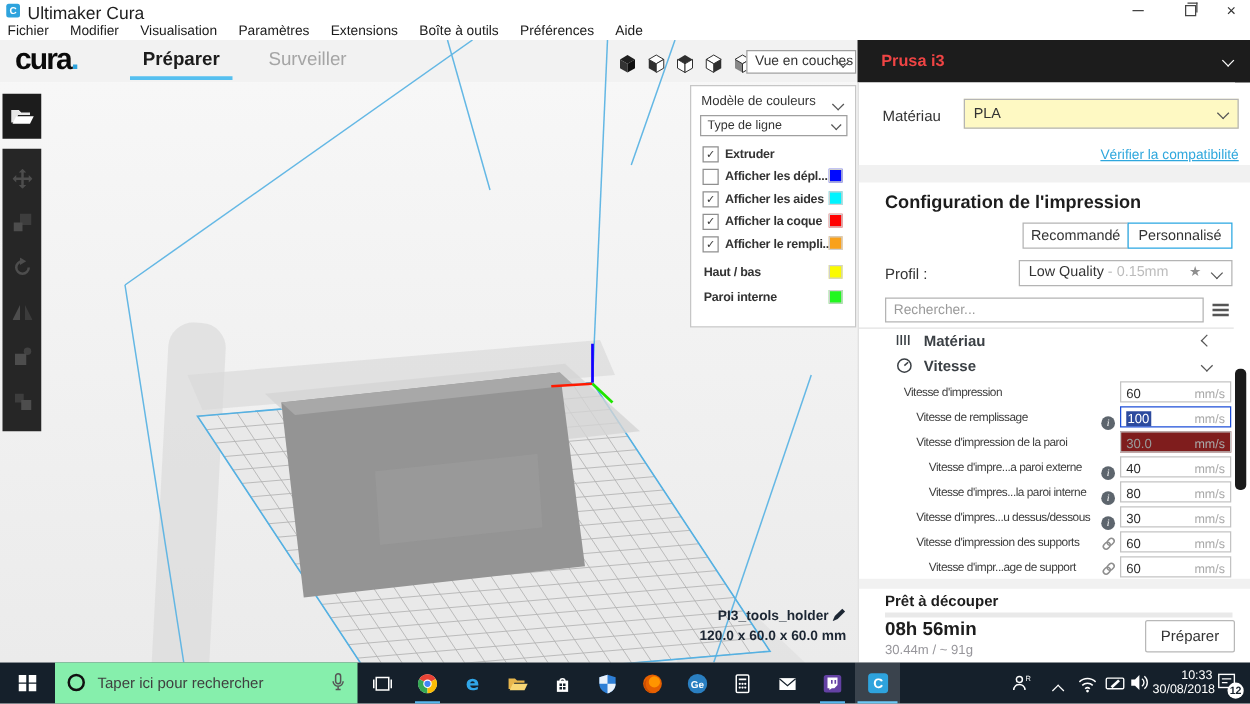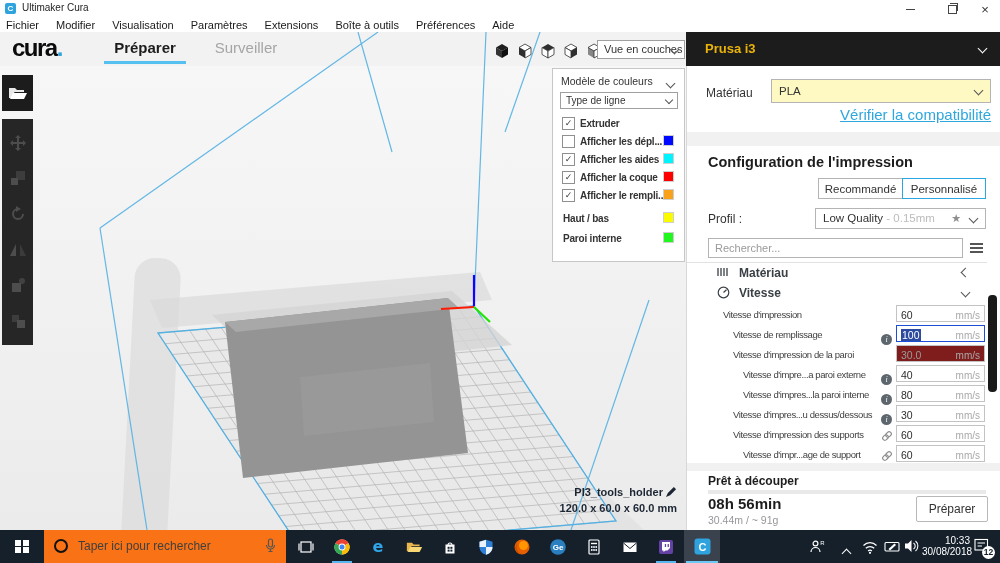--- a/index.html
+++ b/index.html
@@ -3,21 +3,21 @@
 <meta charset="utf-8">
 <style>
   html,body{margin:0;padding:0;background:#888;}
   .app{position:relative;width:1000px;height:563px;background:#fff;overflow:hidden;
        font-family:"Liberation Sans",sans-serif;-webkit-font-smoothing:antialiased;}
 
   
   .titlebar{position:absolute;left:0;top:0;width:1000px;height:17px;background:#fff;}
   .app-icon{position:absolute;left:5px;top:3px;width:11px;height:11px;background:#2ea3dd;border-radius:2px;
             color:#fff;font-size:8px;font-weight:bold;text-align:center;line-height:11px;}
-  .title-text{position:absolute;left:22px;top:2px;font-size:10px;color:#1d1d1d;}
+  .title-text{position:absolute;left:22px;top:2px;font-size:14px;color:#1d1d1d;}
   .win-btn{position:absolute;top:0;width:34px;height:17px;text-align:center;line-height:17px;color:#333;}
   .min-glyph{display:inline-block;width:9px;border-top:1.2px solid #444;vertical-align:middle;}
   .rest-glyph{position:relative;display:inline-block;width:7px;height:7px;border:1px solid #444;background:#fff;margin-top:4px;}
   .rest-glyph::before{content:"";position:absolute;left:1px;top:-3px;width:7px;height:7px;border:1px solid #444;border-left:none;border-bottom:none;}
   .close-glyph{font-size:13px;color:#333;}
 
   
   .menubar{position:absolute;left:0;top:17px;width:1000px;height:15px;background:#fff;display:flex;align-items:center;
            padding-left:6px;gap:17px;font-size:11px;color:#1a1a1a;}
   .menubar span{cursor:default;}
@@ -33,21 +33,21 @@
   .tab.active{font-weight:bold;color:#1c1c1c;}
   .tab.inactive{color:#a5a5a5;}
   .tab-underline{position:absolute;left:104px;top:29px;width:82px;height:3px;background:#56c0f0;}
   .view-cubes{position:absolute;left:494px;top:11px;display:flex;gap:7px;}
   .view-cubes svg{cursor:pointer;}
   .view-dd{position:absolute;left:597px;top:8px;width:88px;height:19px;background:#fff;border:1px solid #9f9f9f;
            font-size:11px;line-height:17px;padding-left:6px;box-sizing:border-box;color:#333;cursor:pointer;}
   .view-dd .chv{position:absolute;right:6px;top:5px;}
 
   .machine-header{position:absolute;left:686px;top:32px;width:314px;height:34px;background:#1c1c1c;z-index:3;cursor:pointer;}
-  .machine-name{position:absolute;left:19px;top:9px;font-size:13px;font-weight:bold;color:#eab308;}
+  .machine-name{position:absolute;left:19px;top:9px;font-size:13px;font-weight:bold;color:#ef4444;}
   .machine-header .chv{position:absolute;right:14px;top:13px;border-color:#fff;}
 
   
   .chv{display:inline-block;width:6px;height:6px;border-right:1.6px solid #555;border-bottom:1.6px solid #555;transform:rotate(45deg);}
   .chv.left{transform:rotate(135deg);}
 
   
   .open-btn{position:absolute;left:2px;top:75px;width:31px;height:36px;background:#1c1c1c;z-index:3;cursor:pointer;
             display:flex;align-items:center;justify-content:center;}
   .tools-panel{position:absolute;left:2px;top:119px;width:31px;height:226px;background:#262626;z-index:3;
@@ -69,21 +69,21 @@
   .vo-label.w-check{left:27px;} .vo-label.no-check{left:10px;}
   .vo-swatch{position:absolute;left:110px;top:0;width:11px;height:11px;border:1px solid #cfcfcf;box-sizing:border-box;}
 
   
   .right-panel{position:absolute;left:686px;top:66px;width:302px;height:464px;background:#fff;
                border-left:1px solid #d8d8d8;box-sizing:border-box;z-index:4;}
   .rp-label{position:absolute;font-size:12px;color:#333;}
   .mat-dd{position:absolute;left:84px;top:13px;width:220px;height:24px;border:1px solid #b4b4b4;background:#fef9c3;
           font-size:11.5px;line-height:22px;padding-left:7px;box-sizing:border-box;color:#333;cursor:pointer;}
   .mat-dd .chv{position:absolute;right:8px;top:7px;}
-  .compat-link{position:absolute;left:120px;top:40px;width:184px;text-align:right;font-size:15px;color:#2fa7dd;
+  .compat-link{position:absolute;left:120px;top:52px;width:184px;text-align:right;font-size:11px;color:#2fa7dd;
                text-decoration:underline;cursor:pointer;}
   .divider{position:absolute;left:0;width:313px;background:#f1f1f1;}
   .setup-title{position:absolute;left:21px;top:88px;font-size:14.5px;font-weight:bold;color:#1d1d1d;}
   .mode-btn{position:absolute;top:112px;height:21px;background:#fff;font-size:11.5px;text-align:center;line-height:20px;
             color:#333;box-sizing:border-box;cursor:pointer;}
   .btn-reco{left:131px;width:85px;border:1px solid #b4b4b4;}
   .btn-perso{left:215px;width:84px;border:1px solid #2aa7e2;}
   .profile-dd{position:absolute;left:128px;top:142px;width:171px;height:21px;border:1px solid #b4b4b4;background:#fff;
               font-size:11.5px;line-height:19px;padding-left:7px;box-sizing:border-box;color:#333;cursor:pointer;white-space:nowrap;}
   .profile-detail{color:#bcbcbc;}
@@ -126,21 +126,21 @@
   
   .model-label{position:absolute;left:545px;top:486px;width:132px;text-align:right;z-index:2;color:#1c2633;}
   .model-name{font-size:11px;font-weight:bold;}
   .model-dims{font-size:11px;font-weight:bold;margin-top:4px;}
 
   
   .taskbar{position:absolute;left:0;top:530px;width:1000px;height:33px;background:#15202b;z-index:10;}
   .start-btn{position:absolute;left:0;top:0;width:44px;height:33px;display:flex;align-items:center;justify-content:center;cursor:pointer;}
   .winlogo{width:14px;height:14px;display:grid;grid-template-columns:6px 6px;grid-template-rows:6px 6px;gap:1.5px;}
   .winlogo div{background:#fff;}
-  .tb-search{position:absolute;left:44px;top:0;width:242px;height:33px;background:#f97316;cursor:text;}
+  .tb-search{position:absolute;left:44px;top:0;width:242px;height:33px;background:#86efac;cursor:text;}
   .cortana-ring{position:absolute;left:10px;top:9px;width:14px;height:14px;border:2px solid #111;border-radius:50%;box-sizing:border-box;}
   .tb-search-text{position:absolute;left:34px;top:9px;font-size:12px;color:#3f3f3f;}
   .tb-mic{position:absolute;right:9px;top:8px;}
   .tslot{position:absolute;top:0;width:36px;height:33px;display:flex;align-items:center;justify-content:center;cursor:pointer;}
   .tslot.active{background:rgba(255,255,255,0.16);}
   .run-line{position:absolute;bottom:0;left:8px;width:20px;height:2px;background:#58b7ef;}
   .run-line.full{left:2px;width:32px;background:#6cc8f5;}
   .tray-icon{position:absolute;top:9px;cursor:pointer;}
   .tray-clock{position:absolute;left:922px;top:5px;width:48px;text-align:right;color:#fff;font-size:10px;line-height:11px;cursor:default;}
   .chv-up{display:inline-block;width:6px;height:6px;border-left:1.6px solid #fff;border-top:1.6px solid #fff;transform:rotate(45deg);}

